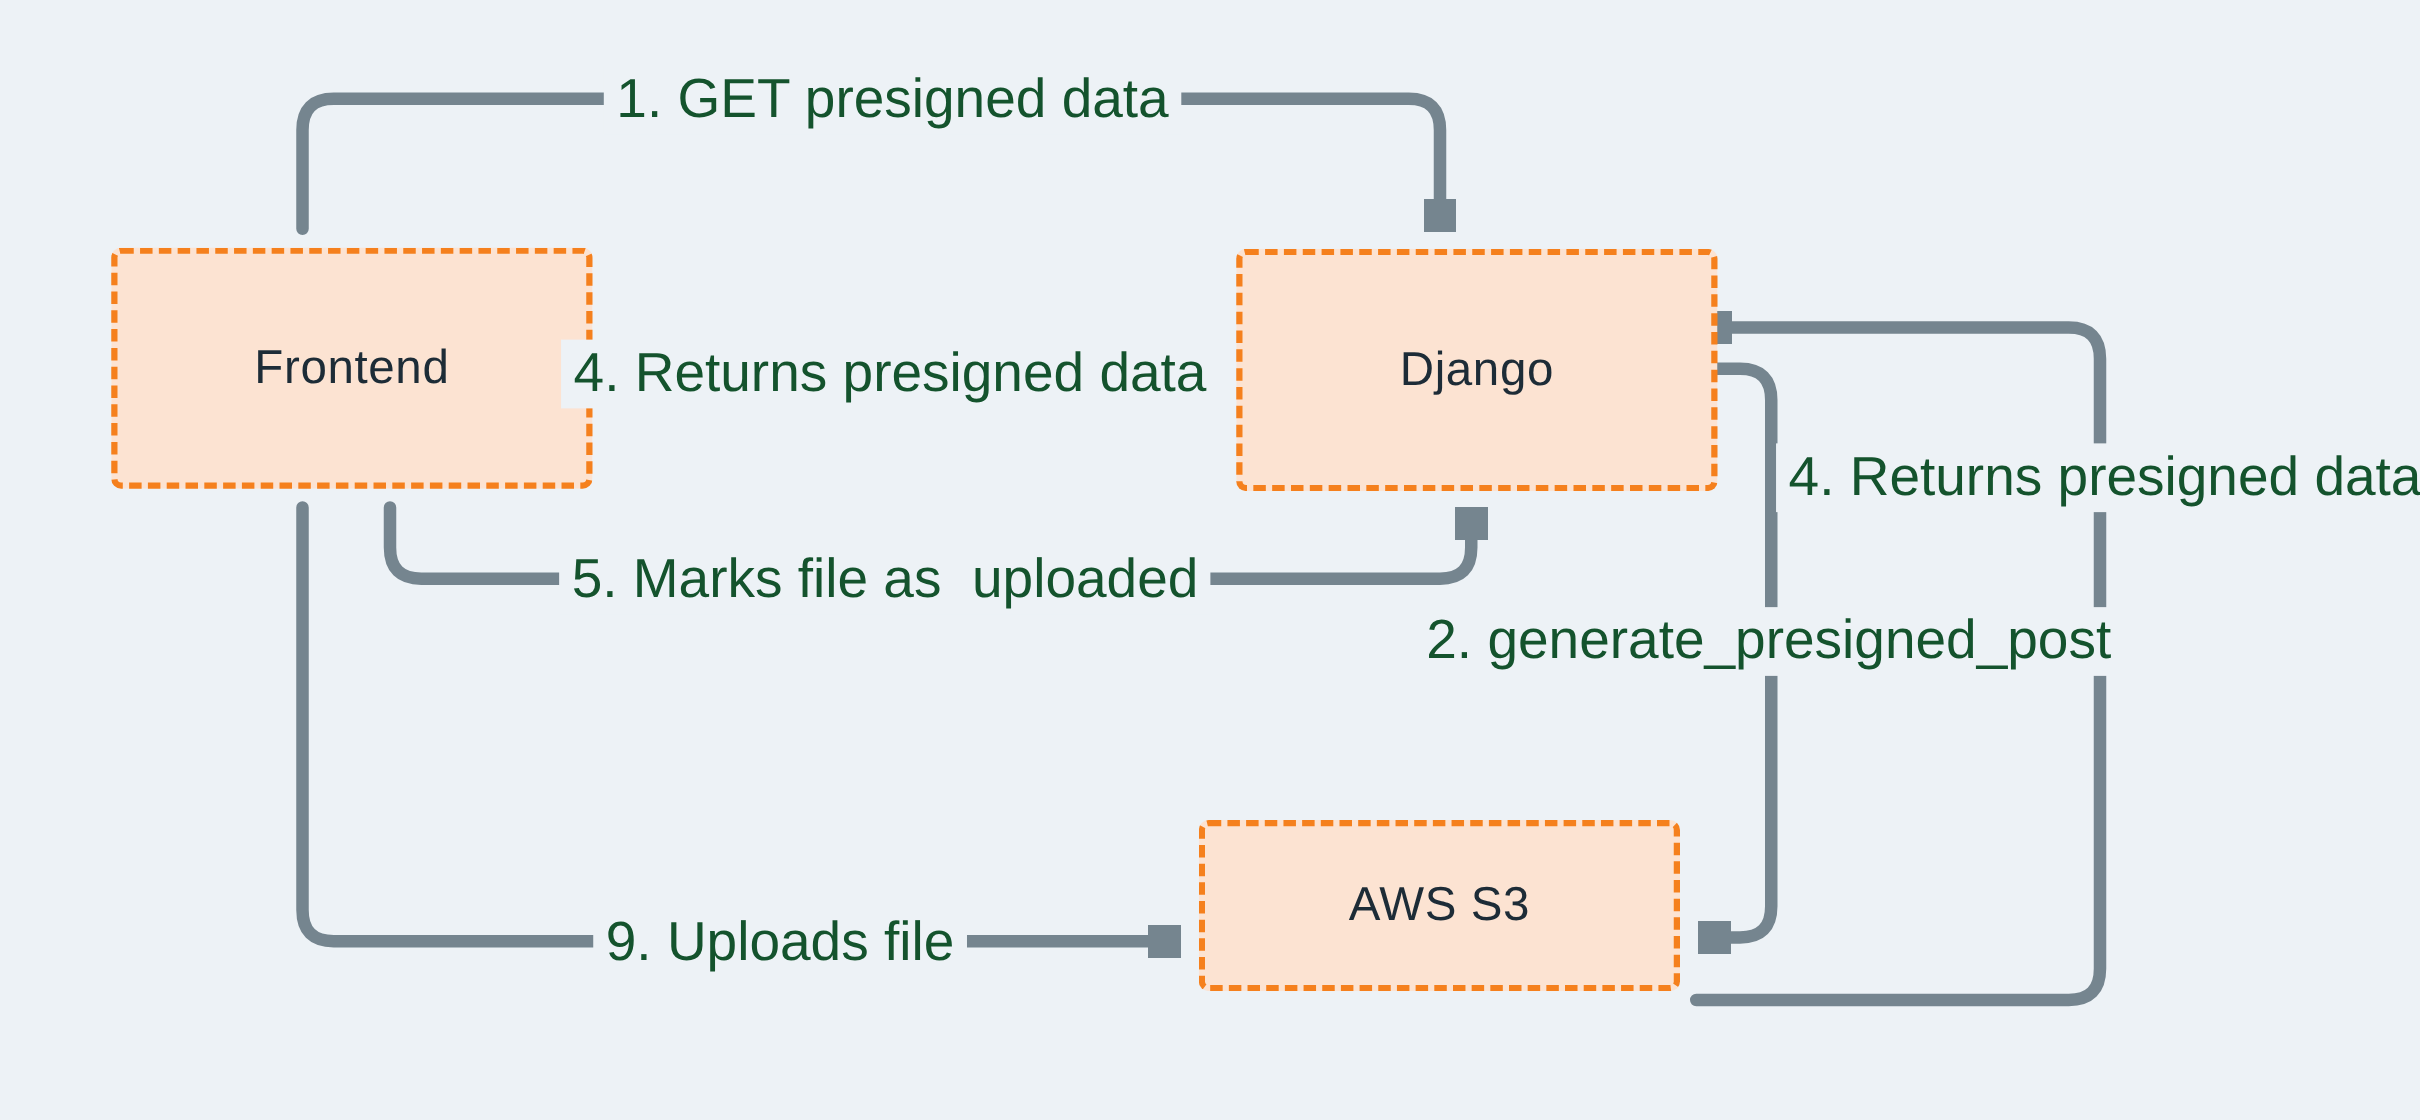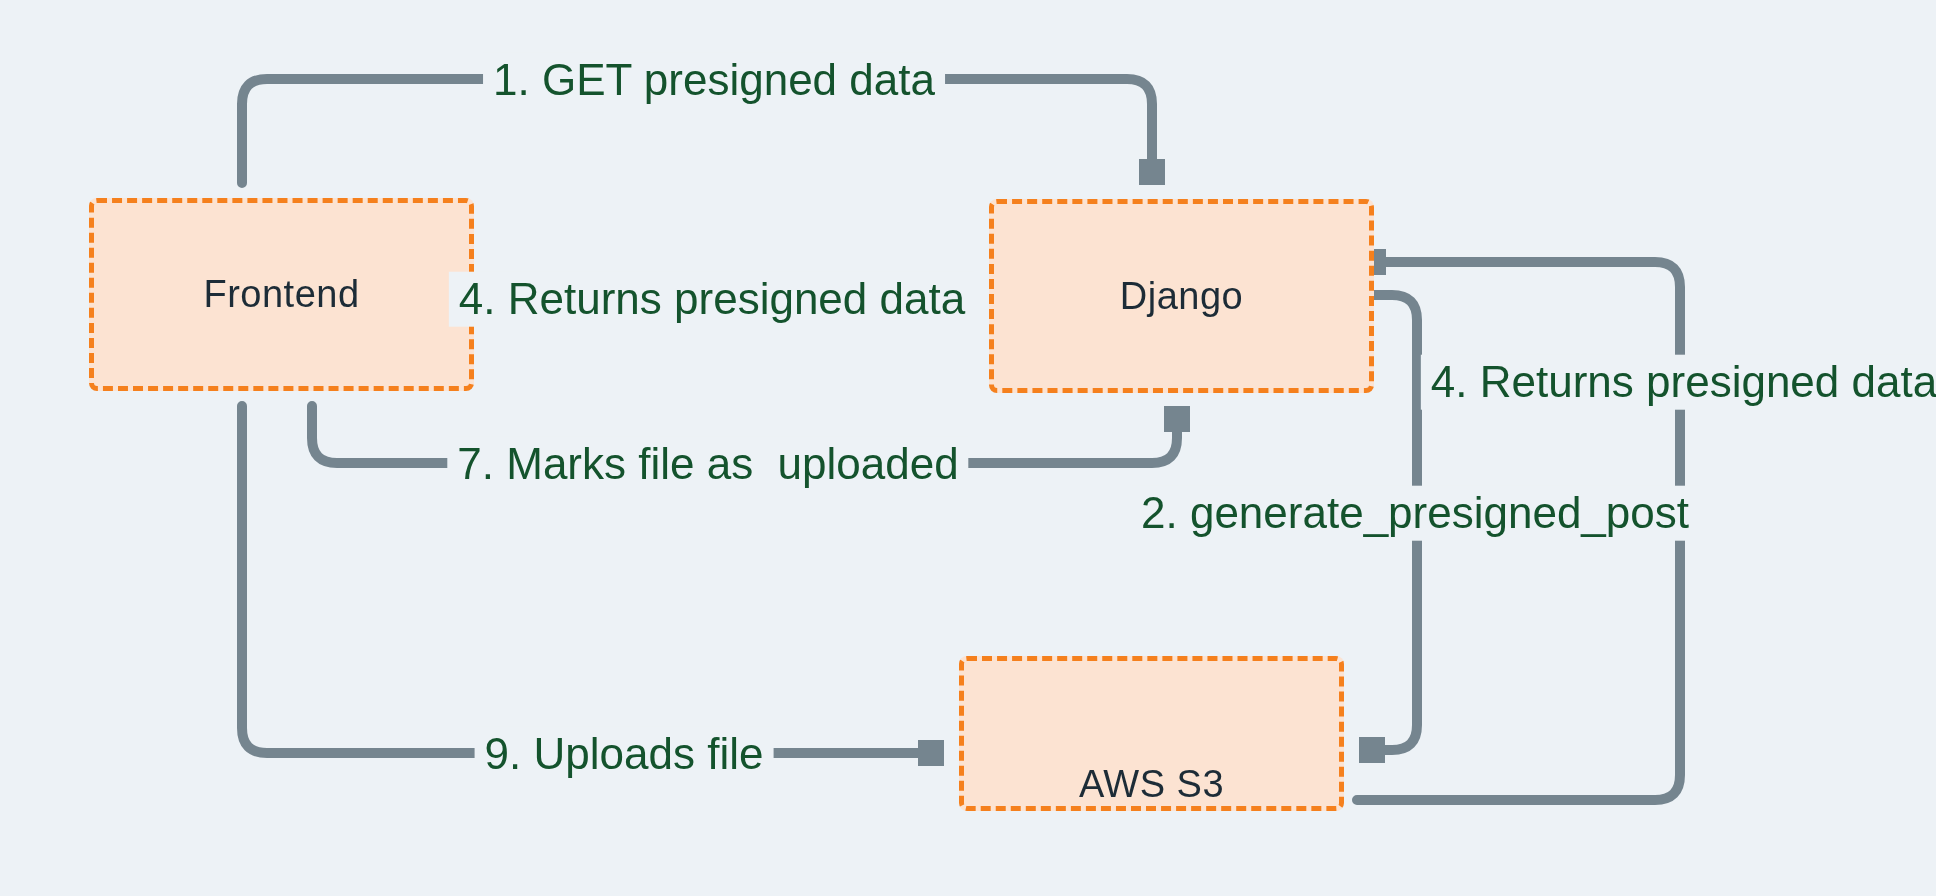--- a/index.html
+++ b/index.html
@@ -38,21 +38,21 @@
     align-items: center;
     justify-content: center;
   }
   .node .node-label {
     font-size: 38px;
     color: #1d2c37;
     letter-spacing: 0.5px;
   }
   .node-frontend { left: 47px;  top: 198px; margin-left: 42px; }
   .node-django   { left: 959px; top: 199px; height: 194px; margin-left: 30px; }
-  .node-aws-s3   { left: 959px; top: 656px; height: 155px; align-items: flex-end; }
+  .node-aws-s3   { left: 959px; top: 656px; height: 137px; }
   .edge-label {
     position: absolute;
     transform: translate(-50%, -50%);
     background: #edf2f6;
     color: #14532d;
     font-size: 44px;
     line-height: 1.15;
     padding: 2px 10px;
     white-space: pre;
   }
@@ -96,15 +96,15 @@
   </div>
   <div class="node node-aws-s3">
     <span class="node-label">AWS S3</span>
   </div>
 
   <div class="edge-label edge-label-1">1. GET presigned data</div>
   <div class="edge-label edge-label-2">2. generate_presigned_post</div>
   <div class="edge-label edge-label-3">4. Returns presigned data</div>
   <div class="edge-label edge-label-4">4. Returns presigned data</div>
   <div class="edge-label edge-label-5">9. Uploads file</div>
-  <div class="edge-label edge-label-6">7. Marks file as  uploaded</div>
+  <div class="edge-label edge-label-6">5. Marks file as  uploaded</div>
 
 </div>
 
 </body></html>

